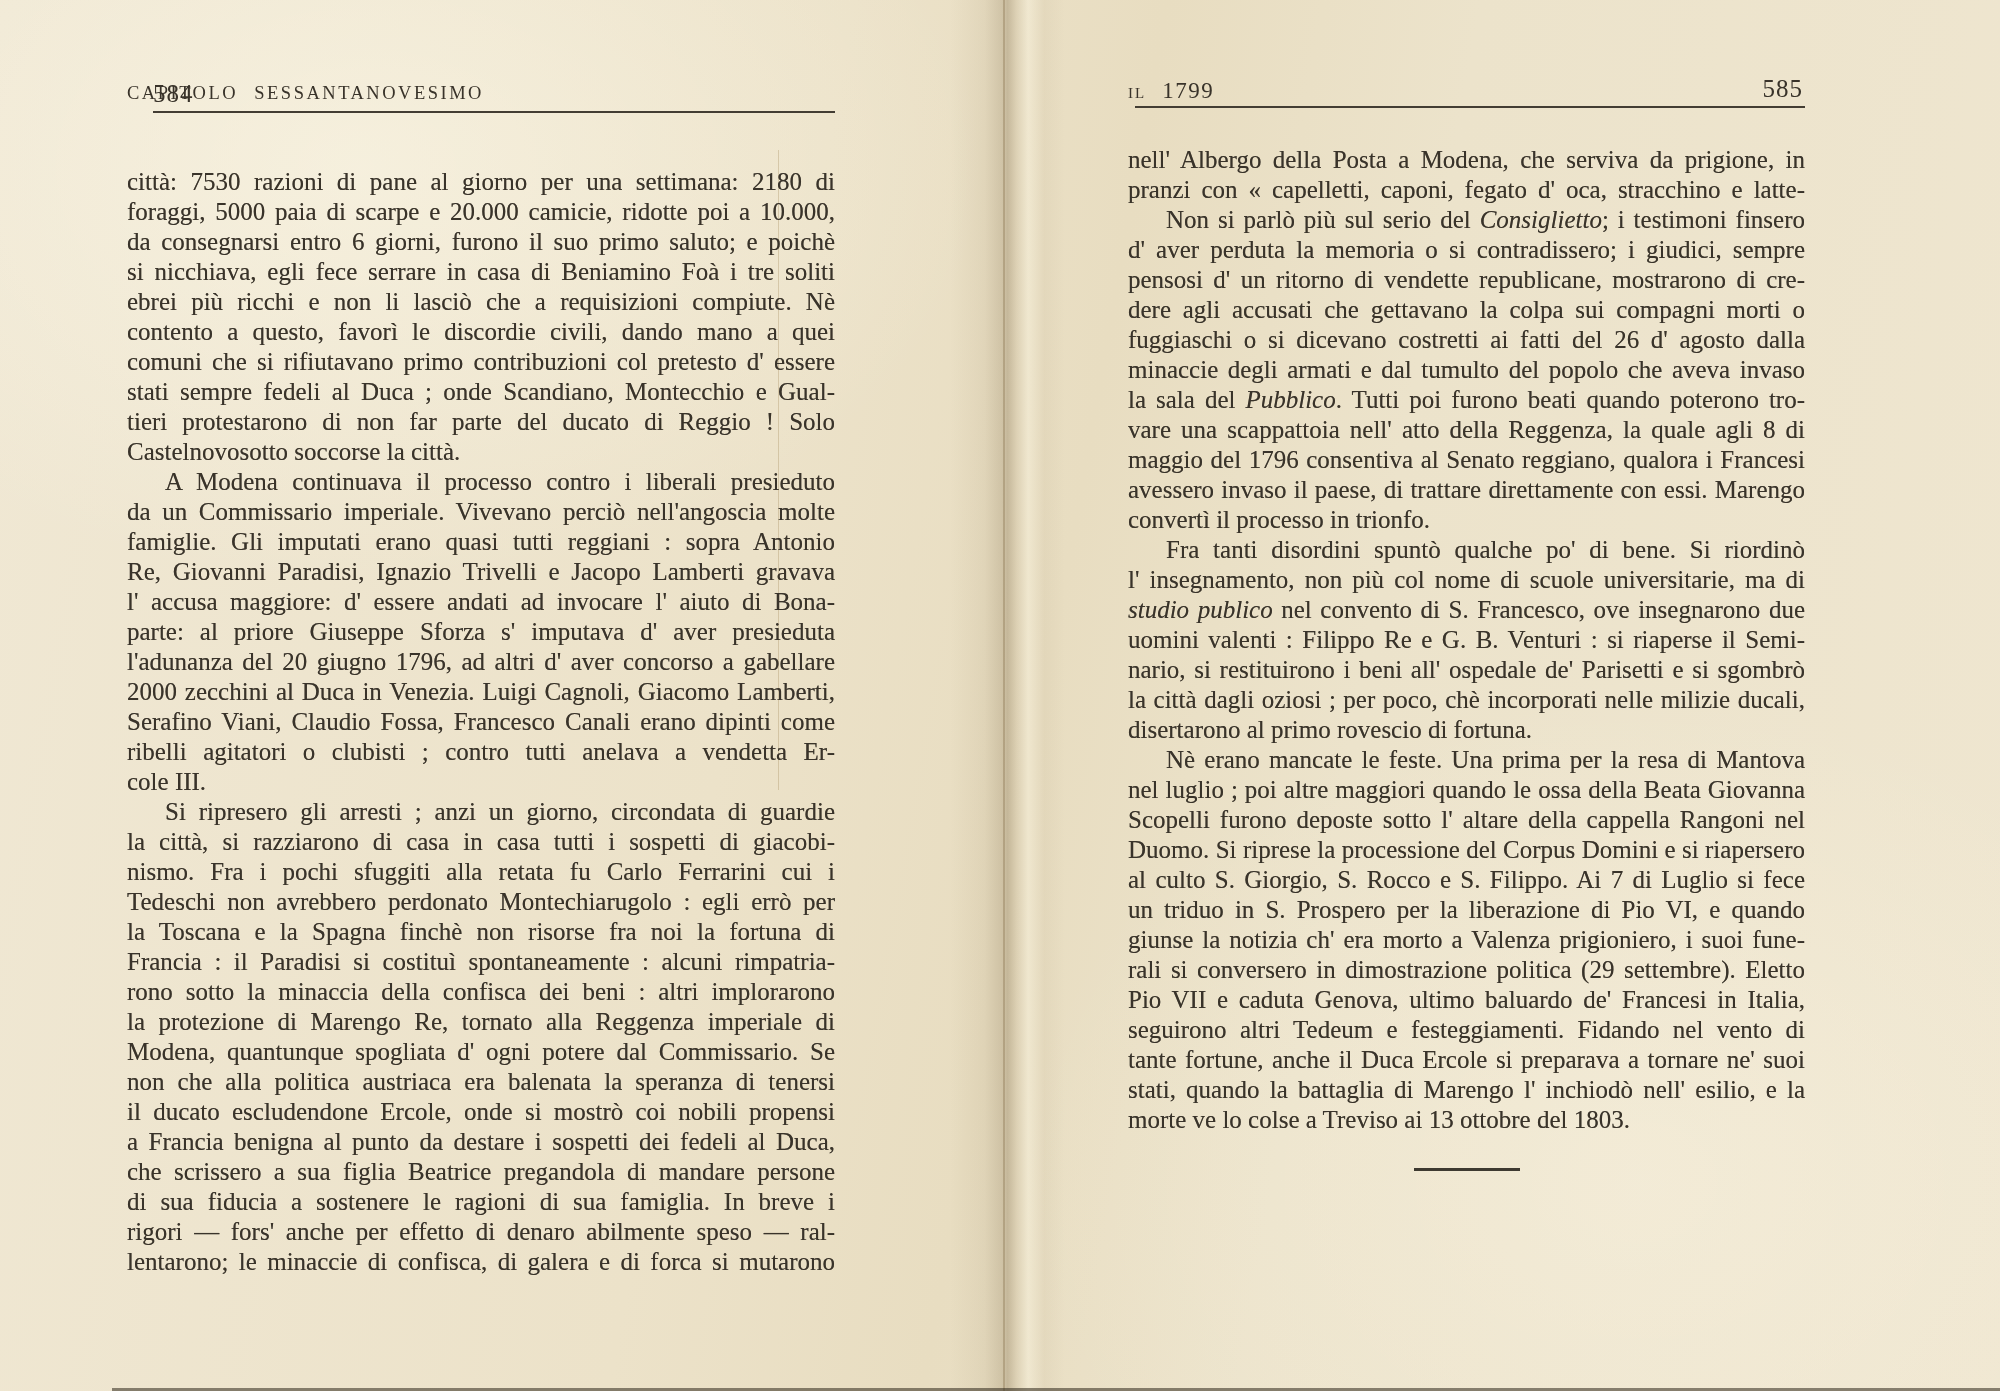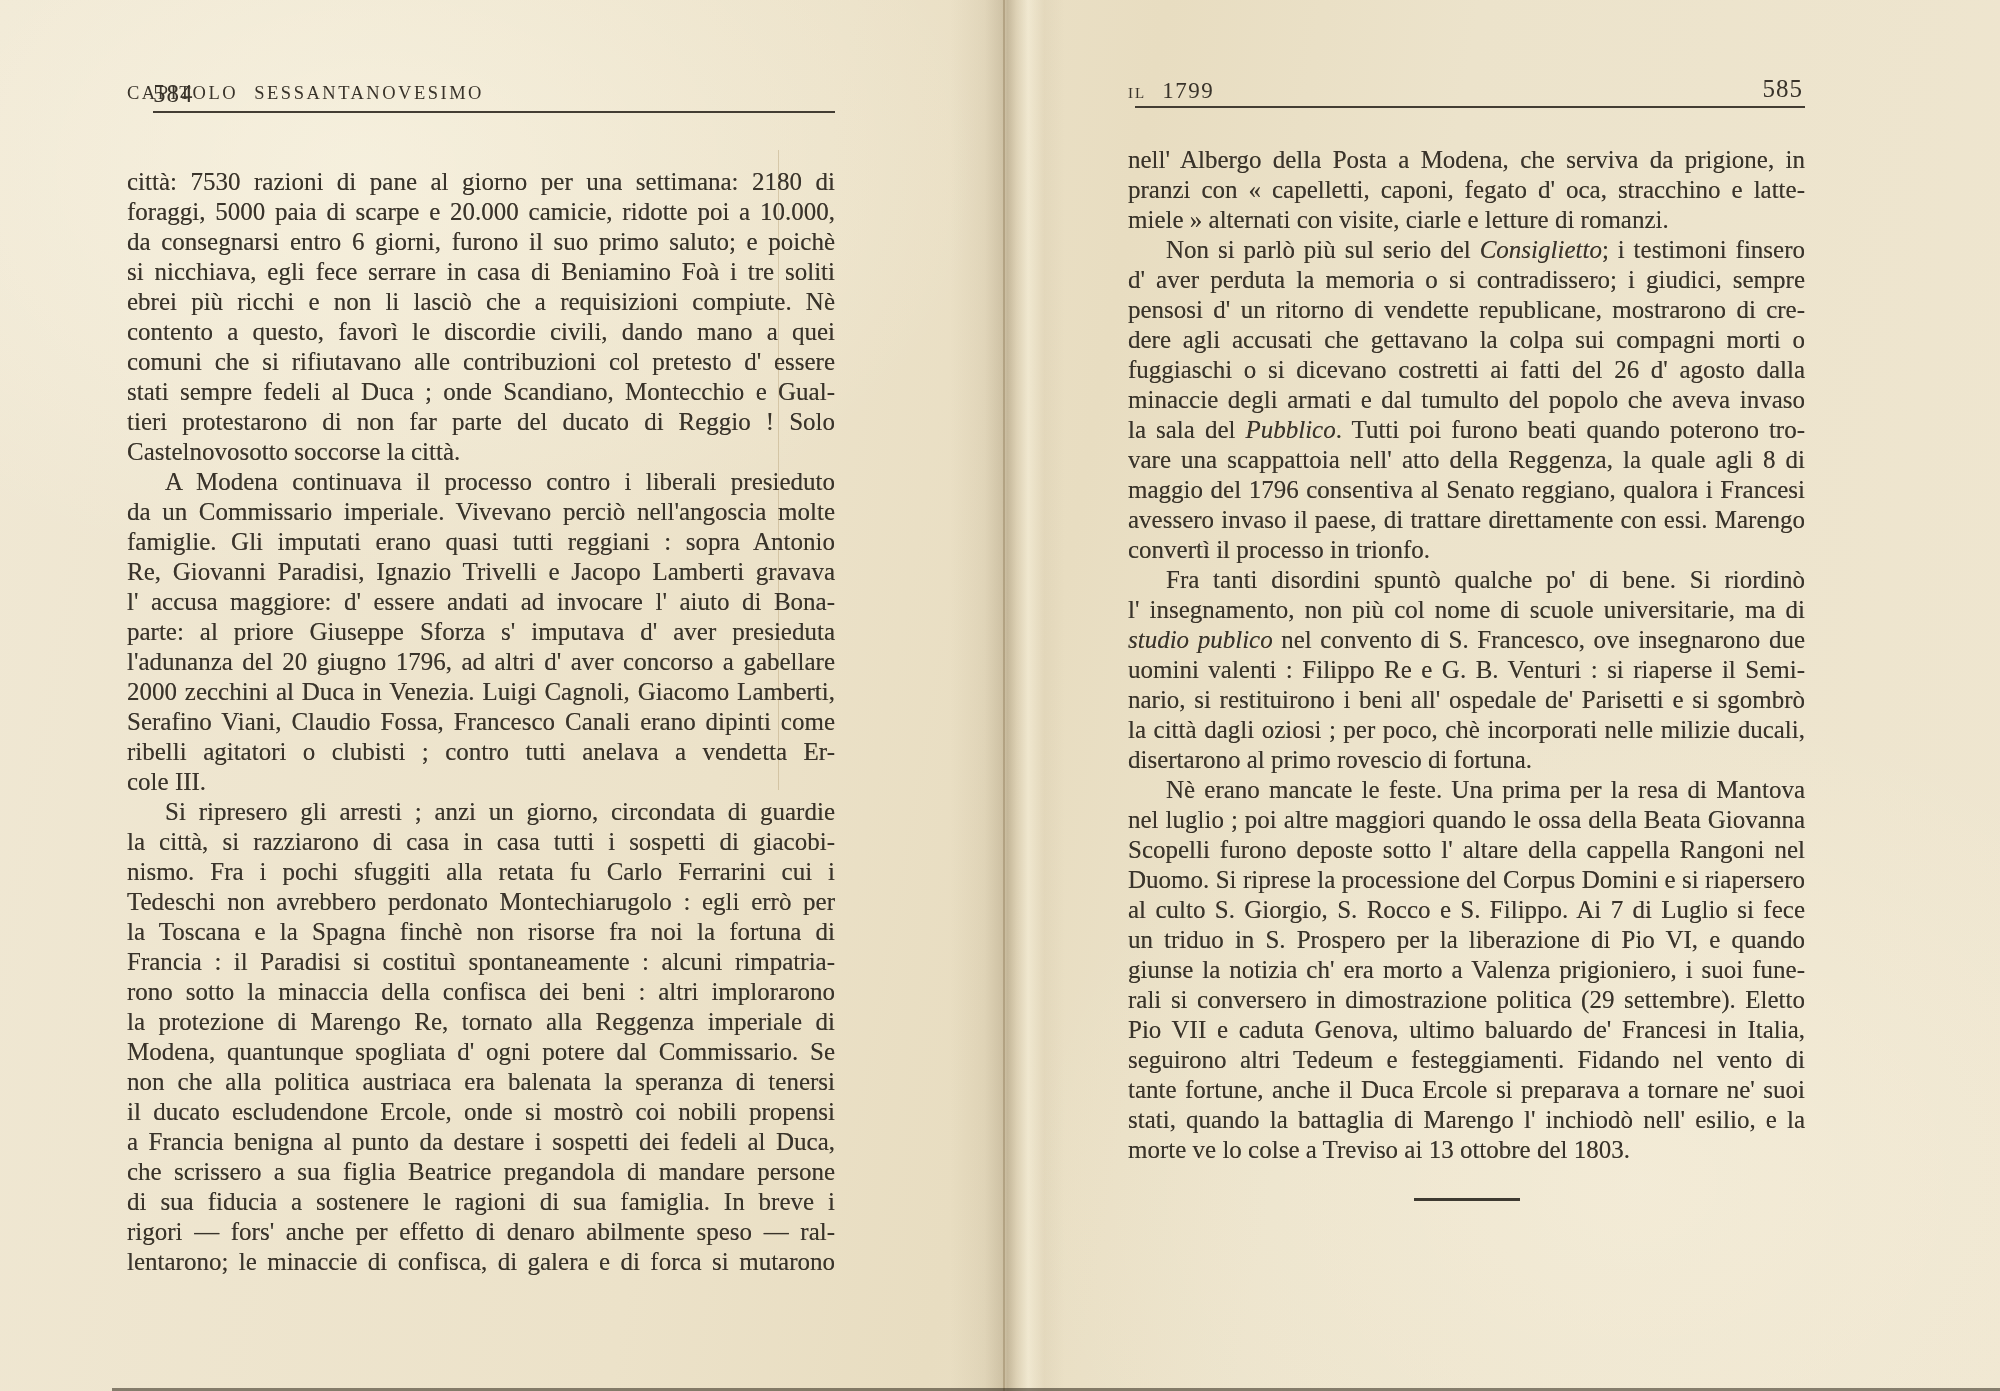--- a/index.html
+++ b/index.html
@@ -149,21 +149,21 @@
       <div class="running-head ink">CAPITOLO SESSANTANOVESIMO</div>
     </div>
     <div class="head-rule hr-left"></div>
     <div class="text-column">
         <div class="line">città: 7530 razioni di pane al giorno per una settimana: 2180 di</div>
         <div class="line">foraggi, 5000 paia di scarpe e 20.000 camicie, ridotte poi a 10.000,</div>
         <div class="line">da consegnarsi entro 6 giorni, furono il suo primo saluto; e poichè</div>
         <div class="line">si nicchiava, egli fece serrare in casa di Beniamino Foà i tre soliti</div>
         <div class="line">ebrei più ricchi e non li lasciò che a requisizioni compiute. Nè</div>
         <div class="line">contento a questo, favorì le discordie civili, dando mano a quei</div>
-        <div class="line">comuni che si rifiutavano alle contribuzioni col pretesto d' essere</div>
+        <div class="line">comuni che si rifiutavano primo contribuzioni col pretesto d' essere</div>
         <div class="line">stati sempre fedeli al Duca ; onde Scandiano, Montecchio e Gual-</div>
         <div class="line">tieri protestarono di non far parte del ducato di Reggio ! Solo</div>
         <div class="line para-end">Castelnovosotto soccorse la città.</div>
         <div class="line indent">A Modena continuava il processo contro i liberali presieduto</div>
         <div class="line">da un Commissario imperiale. Vivevano perciò nell'angoscia molte</div>
         <div class="line">famiglie. Gli imputati erano quasi tutti reggiani : sopra Antonio</div>
         <div class="line">Re, Giovanni Paradisi, Ignazio Trivelli e Jacopo Lamberti gravava</div>
         <div class="line">l' accusa maggiore: d' essere andati ad invocare l' aiuto di Bona-</div>
         <div class="line">parte: al priore Giuseppe Sforza s' imputava d' aver presieduta</div>
         <div class="line">l'adunanza del 20 giugno 1796, ad altri d' aver concorso a gabellare</div>
@@ -195,21 +195,20 @@
       <div class="running-head ink">
         <span class="rh-prefix">IL</span>
         <span class="rh-year">1799</span>
       </div>
       <span class="pagenum pn-right ink">585</span>
     </div>
     <div class="head-rule hr-right"></div>
     <div class="text-column">
         <div class="line">nell' Albergo della Posta a Modena, che serviva da prigione, in</div>
         <div class="line">pranzi con « capelletti, caponi, fegato d' oca, stracchino e latte-</div>
-        <div class="line para-end">miele » alternati con visite, ciarle e letture di romanzi.</div>
         <div class="line indent">Non si parlò più sul serio del <i>Consiglietto</i>; i testimoni finsero</div>
         <div class="line">d' aver perduta la memoria o si contradissero; i giudici, sempre</div>
         <div class="line">pensosi d' un ritorno di vendette republicane, mostrarono di cre-</div>
         <div class="line">dere agli accusati che gettavano la colpa sui compagni morti o</div>
         <div class="line">fuggiaschi o si dicevano costretti ai fatti del 26 d' agosto dalla</div>
         <div class="line">minaccie degli armati e dal tumulto del popolo che aveva invaso</div>
         <div class="line">la sala del <i>Pubblico</i>. Tutti poi furono beati quando poterono tro-</div>
         <div class="line">vare una scappattoia nell' atto della Reggenza, la quale agli 8 di</div>
         <div class="line">maggio del 1796 consentiva al Senato reggiano, qualora i Francesi</div>
         <div class="line">avessero invaso il paese, di trattare direttamente con essi. Marengo</div>

